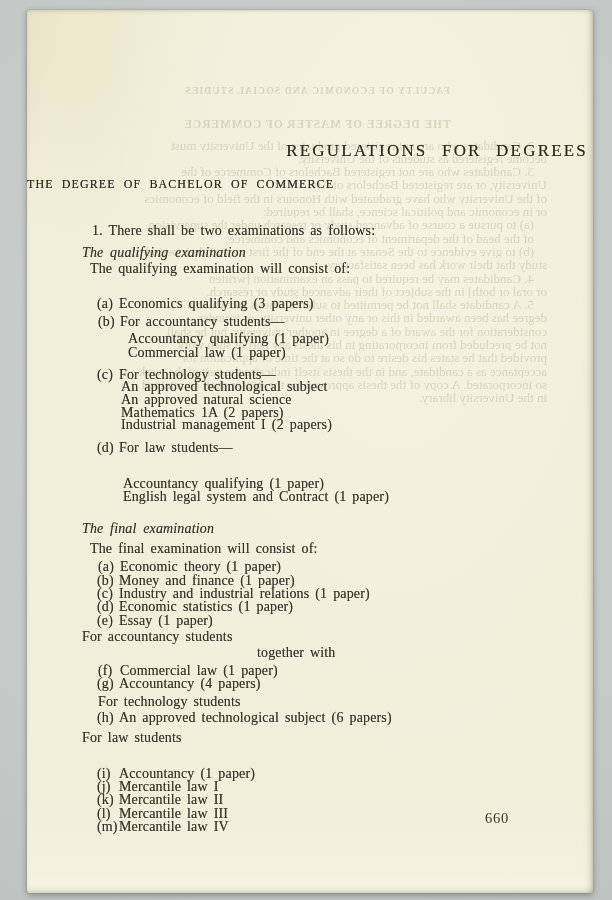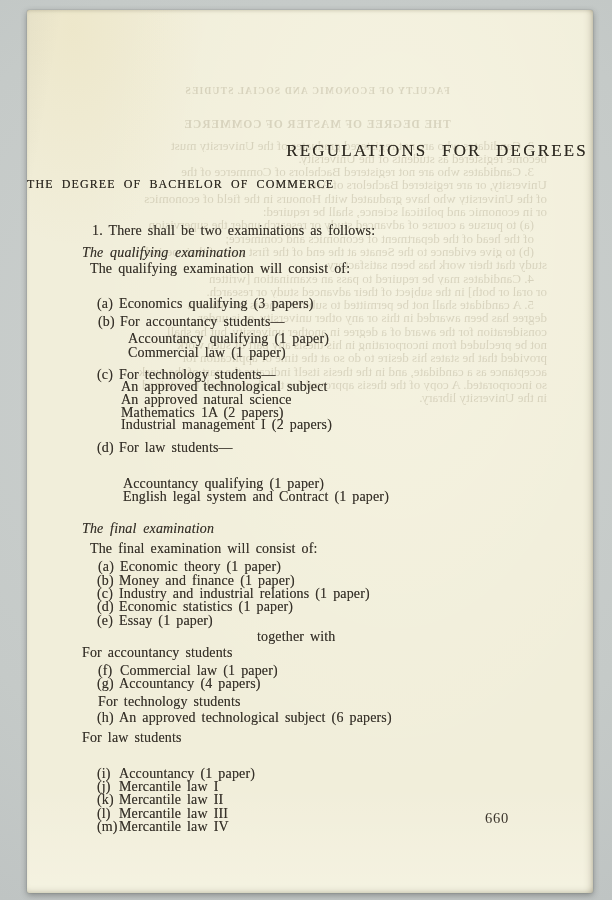--- a/index.html
+++ b/index.html
@@ -133,23 +133,23 @@
 
       <div class="line sechead mt18">The final examination</div>
       <div class="line lead mt6">The final examination will consist of:</div>
 
       <div class="line item mt4"><span class="lbl">(a)</span><span>Economic theory (1 paper)</span></div>
       <div class="line item"><span class="lbl">(b)</span><span>Money and finance (1 paper)</span></div>
       <div class="line item"><span class="lbl">(c)</span><span>Industry and industrial relations (1 paper)</span></div>
       <div class="line item"><span class="lbl">(d)</span><span>Economic statistics (1 paper)</span></div>
       <div class="line item"><span class="lbl">(e)</span><span>Essay (1 paper)</span></div>
 
+      <div class="line mt2">For accountancy students</div>
+
       <div class="line together mt2">together with</div>
-
-      <div class="line mt2">For accountancy students</div>
       <div class="line item mt4"><span class="lbl">(f)</span><span>Commercial law (1 paper)</span></div>
       <div class="line item"><span class="lbl">(g)</span><span>Accountancy (4 papers)</span></div>
 
       <div class="line mt4">For technology students</div>
       <div class="line item mt2"><span class="lbl">(h)</span><span>An approved technological subject (6 papers)</span></div>
 
       <div class="line mt6">For law students</div>
       <div class="line item mt5"><span class="lbl">(i)</span><span>Accountancy (1 paper)</span></div>
       <div class="line item"><span class="lbl">(j)</span><span>Mercantile law I</span></div>
       <div class="line item"><span class="lbl">(k)</span><span>Mercantile law II</span></div>

